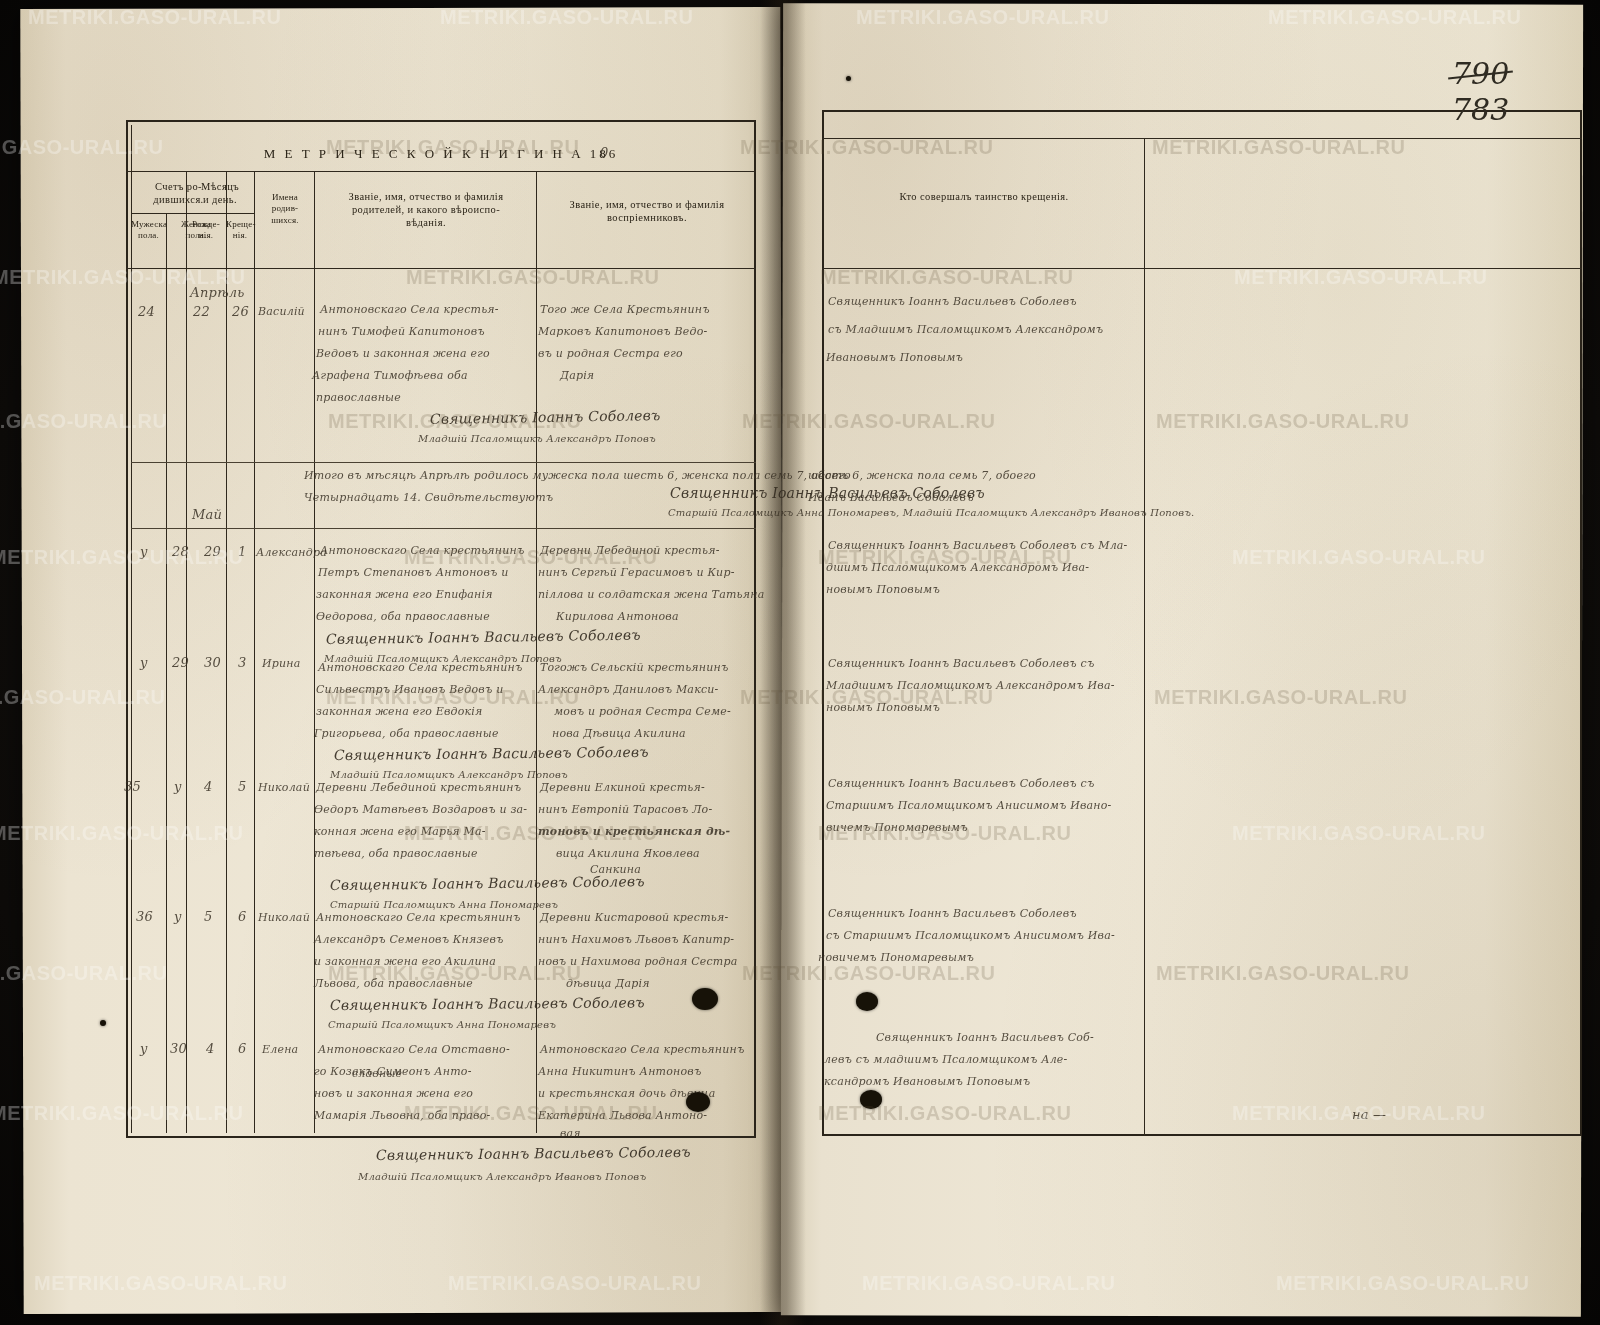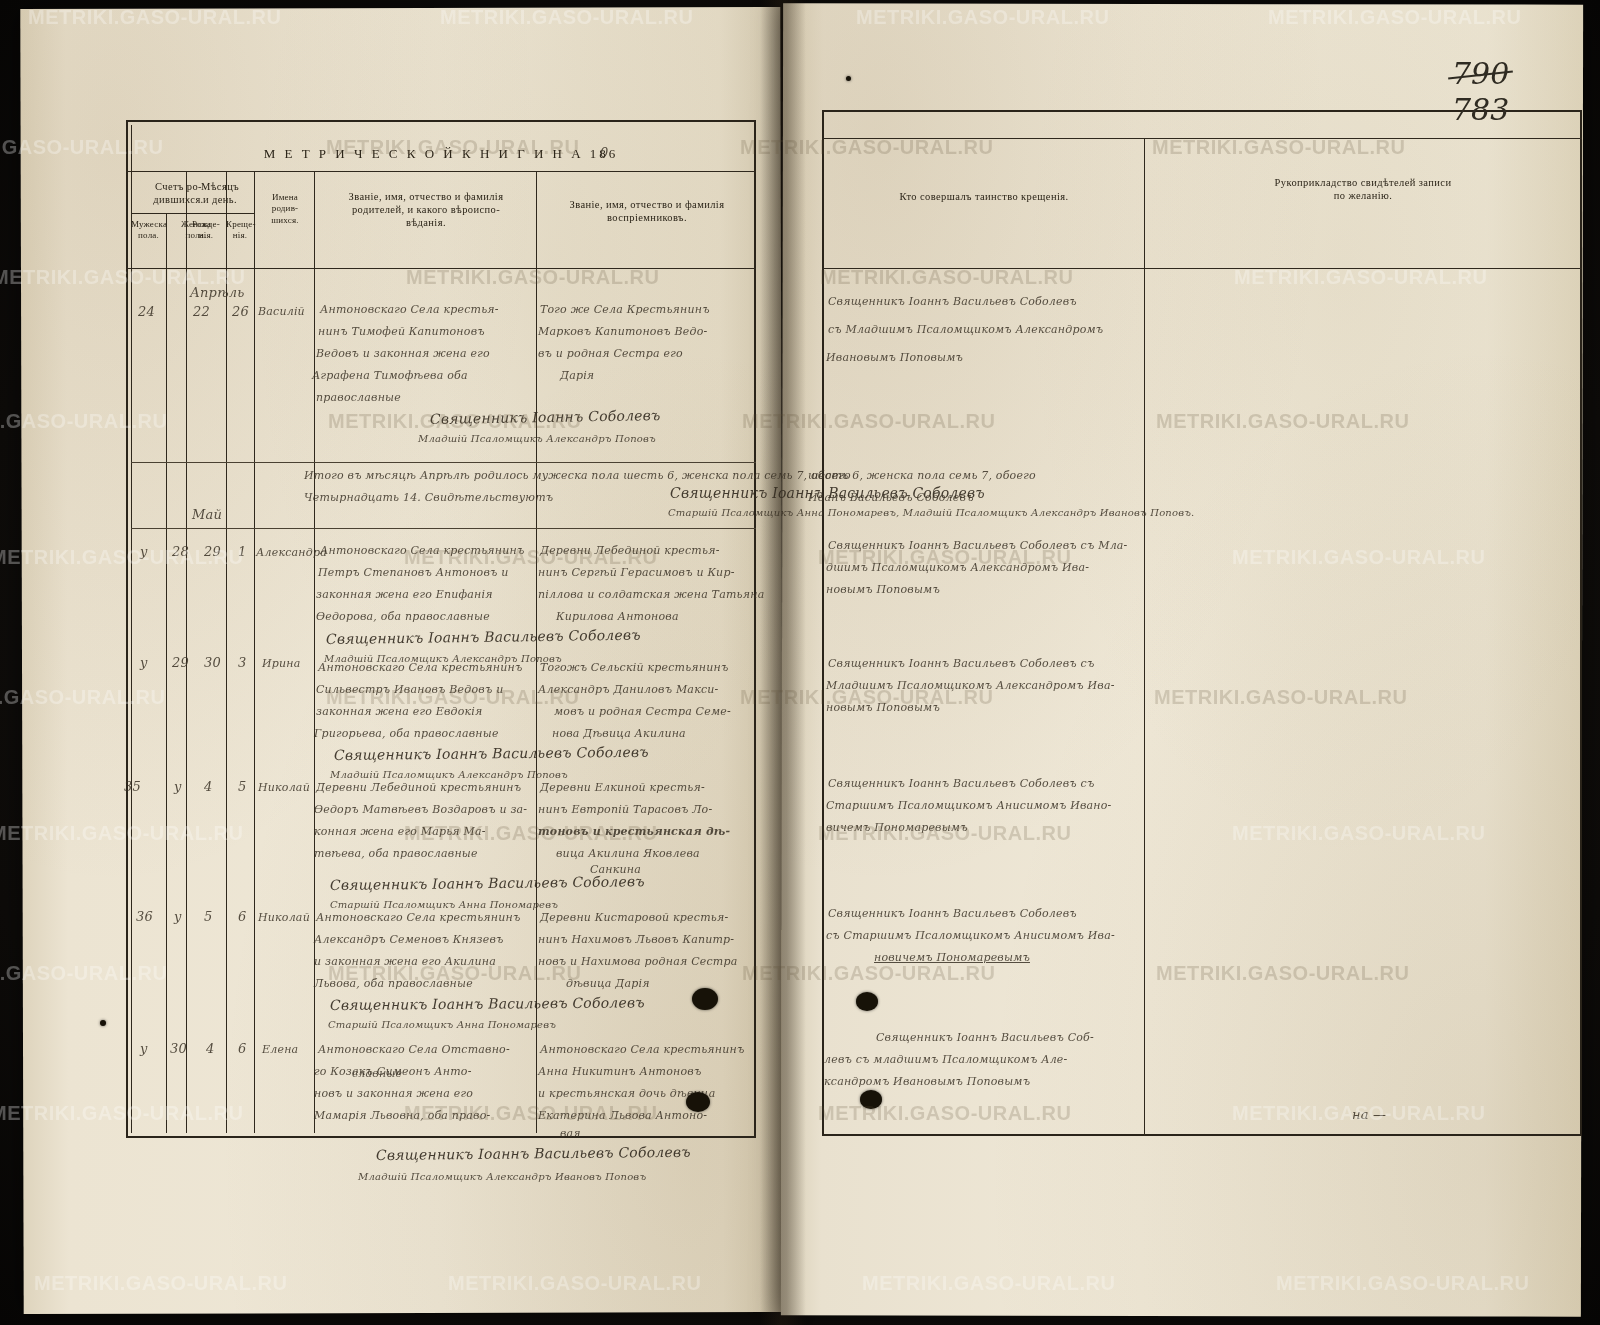--- a/index.html
+++ b/index.html
@@ -227,22 +227,20 @@
 вѣданія.</div>
   <div class="print colhead" style="left:538px; top:198px; width:218px; white-space:pre-line;">Званіе, имя, отчество и фамилія
 воспріемниковъ.</div>
 
   <div class="tbl" style="left:822px; top:110px; width:760px; height:1026px;"></div>
   <div class="rule hrule" style="left:822px; top:138px; width:760px;"></div>
   <div class="rule hrule" style="left:822px; top:268px; width:760px;"></div>
   <div class="rule vrule" style="left:1144px; top:138px; width:1px; height:998px;"></div>
 
   <div class="print colhead" style="left:826px; top:190px; width:316px;">Кто совершалъ таинство крещенія.</div>
-  <div class="print colhead" style="left:1148px; top:176px; width:430px; white-space:pre-line;">Рукоприкладство свидѣтелей записи
-по желанію.</div>
 
   <div class="folio struck" style="left:1452px; top:56px;">790</div>
   <div class="folio" style="left:1452px; top:92px;">783</div>
 
   <div class="hand num" style="left:190px; top:286px;">Апрѣль</div>
   <div class="hand num" style="left:138px; top:305px;">24</div>
   <div class="hand num" style="left:193px; top:305px;">22</div>
   <div class="hand num" style="left:232px; top:305px;">26</div>
   <div class="hand" style="left:258px; top:306px;">Василій</div>
 
@@ -360,21 +358,21 @@
   <div class="hand" style="left:540px; top:912px;">Деревни Кистаровой крестья-</div>
   <div class="hand" style="left:538px; top:934px;">нинъ Нахимовъ Львовъ Капитр-</div>
   <div class="hand" style="left:538px; top:956px;">новъ и Нахимова родная Сестра</div>
   <div class="hand" style="left:566px; top:978px;">дѣвица Дарія</div>
 
   <div class="hand sig" style="left:330px; top:998px; transform:rotate(-0.5deg);">Священникъ Іоаннъ Васильевъ Соболевъ</div>
   <div class="hand" style="left:328px; top:1020px; font-size:10px;">Старшій Псаломщикъ Анна Пономаревъ</div>
 
   <div class="hand" style="left:828px; top:908px;">Священникъ Іоаннъ Васильевъ Соболевъ</div>
   <div class="hand" style="left:826px; top:930px;">съ Старшимъ Псаломщикомъ Анисимомъ Ива-</div>
-  <div class="hand" style="left:874px; top:952px;text-decoration:underline;">новичемъ Пономаревымъ</div>
+  <div class="hand" style="left:818px; top:952px;">новичемъ Пономаревымъ</div>
 
   <div class="hand num" style="left:140px; top:1042px;">у</div>
   <div class="hand num" style="left:170px; top:1042px;">30</div>
   <div class="hand num" style="left:206px; top:1042px;">4</div>
   <div class="hand num" style="left:238px; top:1042px;">6</div>
   <div class="hand" style="left:262px; top:1044px;">Елена</div>
 
   <div class="hand" style="left:318px; top:1044px;">Антоновскаго Села Отставно-</div>
   <div class="hand" style="left:314px; top:1066px;">го Козакъ Симеонъ Анто-</div>
   <div class="hand" style="left:314px; top:1088px;">новъ и законная жена его</div>

